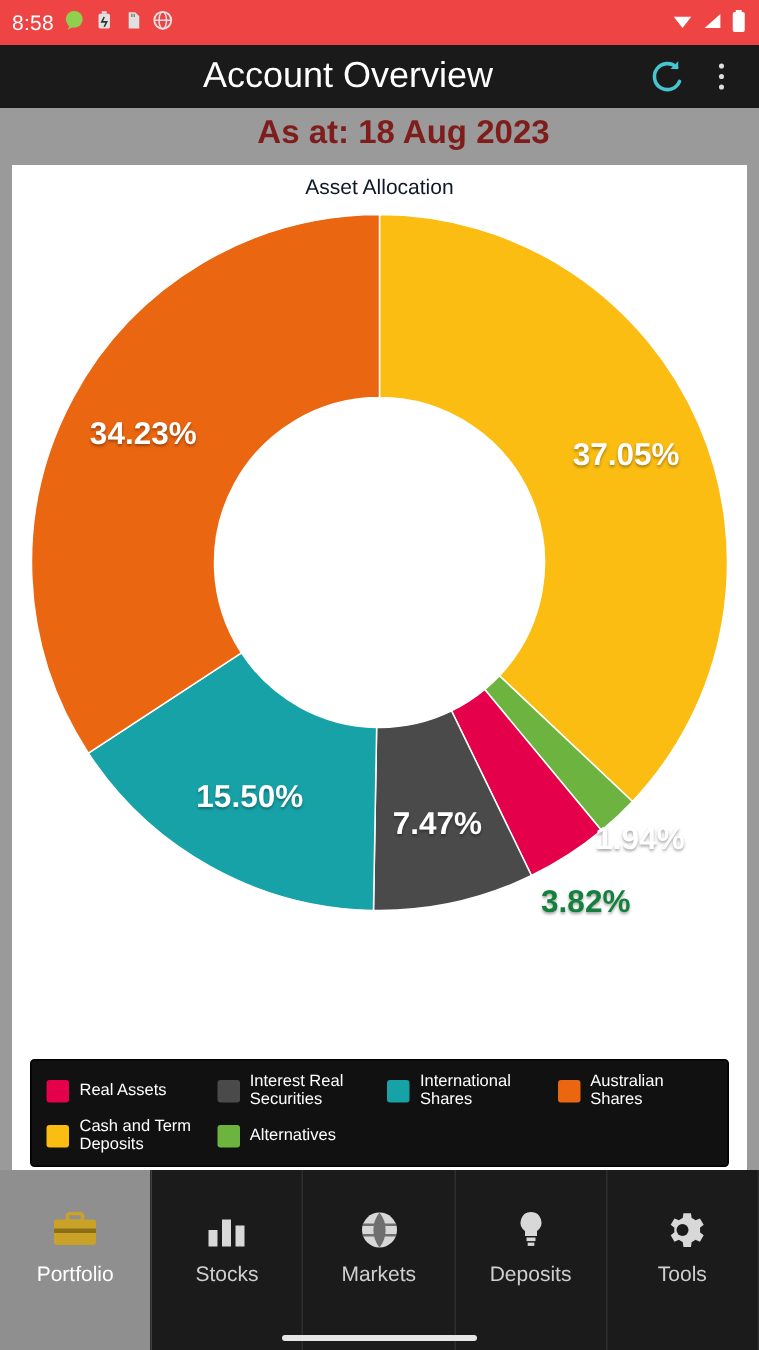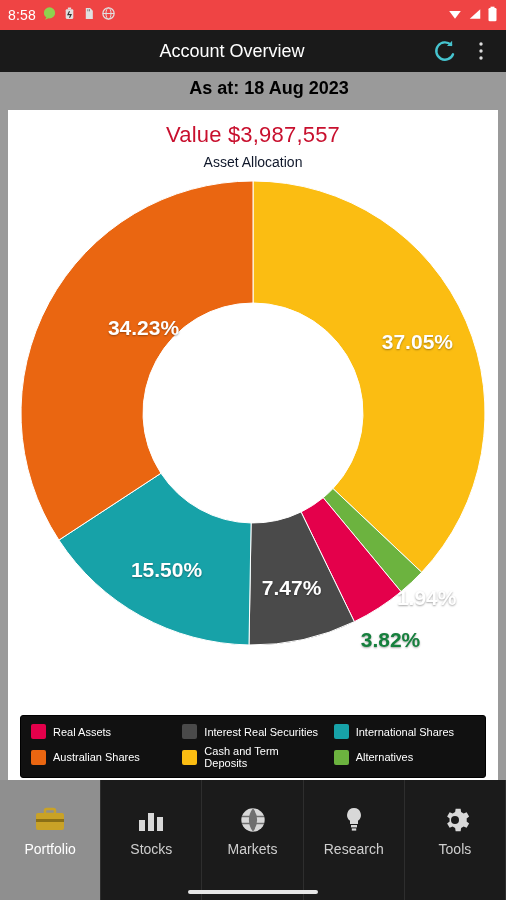--- a/index.html
+++ b/index.html
@@ -21,31 +21,31 @@
   .sb-right { display: flex; align-items: center; gap: 4px; }
   .sb-time { font-size: 14px; letter-spacing: .2px; }
   .sb-ico { display: inline-block; }
 
   
   .titlebar {
     height: 42px; background: #1a1a1a; color: #fff;
     display: flex; align-items: center; position: relative;
   }
   .title-text {
-    flex: 1; text-align: center; font-size: 18px; font-weight: 400;
+    flex: 1; text-align: center; font-size: 24px; font-weight: 400;
     padding-left: 34px;
   }
   .title-actions { display: flex; align-items: center; gap: 6px; padding-right: 10px; }
   .icon-btn { width: 30px; height: 30px; display: flex; align-items: center; justify-content: center; }
 
   
   .subheader {
-    height: 32px; background: #9a9a9a; color: #000000;
+    height: 32px; background: #9a9a9a; color: #7f1d1d;
     display: flex; align-items: center; justify-content: center;
-    font-size: 18px; font-weight: bold; padding-left: 32px;
+    font-size: 22px; font-weight: bold; padding-left: 32px;
   }
 
   
   .content {
     position: absolute; top: 104px; left: 0; right: 0; bottom: 100px;
     background: #9a9a9a; padding: 6px 8px 8px 8px;
   }
   .card {
     background: #fff; width: 100%; height: 100%; position: relative;
     overflow: hidden;
@@ -68,21 +68,21 @@
     position: absolute; color: #fff; font-size: 21px; font-weight: bold;
     text-shadow: 0 1px 2px rgba(0,0,0,.35);
     white-space: nowrap;
   }
 
   
   .legend {
     position: absolute; left: 12px; right: 12px; bottom: 14px;
     background: #111; border: 1px solid #000; border-radius: 3px;
     padding: 8px 10px;
-    display: grid; grid-template-columns: 1fr 1fr 1fr; gap: 6px 10px;
+    display: grid; grid-template-columns: 1fr 1fr 1fr 1fr; gap: 6px 10px;
   }
   .legend-item { display: flex; align-items: center; gap: 7px; }
   .swatch { width: 15px; height: 15px; border-radius: 2px; flex: none; }
   .legend-label { color: #fff; font-size: 11px; }
 
   
   .bottomnav {
     position: absolute; left: 0; right: 0; bottom: 0; height: 120px;
     background: #1b1b1b; display: flex; align-items: stretch;
   }
@@ -173,41 +173,40 @@
       </div>
     </div>
   </div>
 
   <div class="subheader">
     <span>As at: 18 Aug 2023</span>
   </div>
 
   <div class="content">
     <div class="card">
-      <div class="value-line">Value $3,987,557</div>
       <div class="alloc-line">Asset Allocation</div>
 
       <div class="donut-wrap">
         <svg width="470" height="470" viewBox="0 0 470 470">
           <g id="donut-slices">
               <path d="M 235 3 A 232 232 0 0 1 403.65804206455783 394.30619839463196 L 314.9671751168162 310.53311130779963 A 110 110 0 0 0 235 125 Z" fill="#fbbd12" stroke="#ffffff" stroke-width="1"></path>
               <path d="M 403.65804206455783 394.30619839463196 A 232 232 0 0 1 383.03841511935235 413.62986214222497 L 305.19062785831363 319.69519325708944 A 110 110 0 0 0 314.9671751168162 310.53311130779963 Z" fill="#6cb33f" stroke="#ffffff" stroke-width="1"></path>
               <path d="M 383.03841511935235 413.62986214222497 A 232 232 0 0 1 336.3358660612755 443.6984481245877 L 283.0471778738806 333.95185040389936 A 110 110 0 0 0 305.19062785831363 319.69519325708944 Z" fill="#e4004b" stroke="#ffffff" stroke-width="1"></path>
               <path d="M 336.3358660612755 443.6984481245877 A 232 232 0 0 1 230.9919280069001 466.9653753448953 L 233.09962103775436 344.98358313766585 A 110 110 0 0 0 283.0471778738806 333.95185040389936 Z" fill="#4a4a4a" stroke="#ffffff" stroke-width="1"></path>
               <path d="M 230.9919280069001 466.9653753448953 A 232 232 0 0 1 40.9054483450719 362.0877846918123 L 142.97241085326687 295.25713929353174 A 110 110 0 0 0 233.09962103775436 344.98358313766585 Z" fill="#17a2a8" stroke="#ffffff" stroke-width="1"></path>
               <path d="M 40.9054483450719 362.0877846918123 A 232 232 0 0 1 234.99999999999997 3 L 234.99999999999997 125 A 110 110 0 0 0 142.97241085326687 295.25713929353174 Z" fill="#ea6611" stroke="#ffffff" stroke-width="1"></path>
             </g>
         </svg>
         <div id="slice-labels">
             <div class="slice-label" style="left: 399.381px; top: 164.15px; transform: translate(-50%, -50%);">37.05%</div>
             <div class="slice-label" style="left: 408.686px; top: 420.335px; transform: translate(-50%, -50%); color: rgb(255, 255, 255);">1.94%</div>
             <div class="slice-label" style="left: 372.5px; top: 462px; transform: translate(-50%, -50%); color: #15803d;">3.82%</div>
             <div class="slice-label" style="left: 273.605px; top: 409.788px; transform: translate(-50%, -50%);">7.47%</div>
             <div class="slice-label" style="left: 148.528px; top: 391.728px; transform: translate(-50%, -50%);">15.50%</div>
-            <div class="slice-label" style="left: 77.5313px; top: 149.885px; transform: translate(-50%, -50%); margin-left: 48px;">34.23%</div>
+            <div class="slice-label" style="left: 77.5313px; top: 149.885px; transform: translate(-50%, -50%);">34.23%</div>
           </div>
       </div>
 
       <div class="legend">
         <div class="legend-item">
           <span class="swatch" style="background:#e4004b"></span>
           <span class="legend-label">Real Assets</span>
         </div>
         <div class="legend-item">
           <span class="swatch" style="background:#4a4a4a"></span>
@@ -265,21 +264,21 @@
       <span>Markets</span>
     </div>
     <div class="nav-item">
       <span class="nav-ico">
         <svg width="26" height="28" viewBox="0 0 24 28">
             <path d="M12 2a7 7 0 0 0-4 12.7V18h8v-3.3A7 7 0 0 0 12 2z" fill="#d8d8d8"></path>
             <rect x="9" y="19" width="6" height="2.4" fill="#d8d8d8"></rect>
             <rect x="9.8" y="22.4" width="4.4" height="2.2" fill="#d8d8d8"></rect>
           </svg>
       </span>
-      <span>Research</span>
+      <span>Deposits</span>
     </div>
     <div class="nav-item">
       <span class="nav-ico">
         <svg width="30" height="30" viewBox="0 0 24 24">
             <path fill="#d8d8d8" d="M12 8a4 4 0 1 0 0 8 4 4 0 0 0 0-8zm9.4 4a7.6 7.6 0 0 0-.1-1.2l2-1.6-2-3.4-2.4 1a7.6 7.6 0 0 0-2-1.2l-.4-2.6h-4l-.4 2.6c-.7.3-1.4.7-2 1.2l-2.4-1-2 3.4 2 1.6a7.6 7.6 0 0 0 0 2.4l-2 1.6 2 3.4 2.4-1c.6.5 1.3.9 2 1.2l.4 2.6h4l.4-2.6c.7-.3 1.4-.7 2-1.2l2.4 1 2-3.4-2-1.6c.1-.4.1-.8.1-1.2z"></path>
             <circle cx="12" cy="12" r="3.2" fill="#1b1b1b"></circle>
           </svg>
       </span>
       <span>Tools</span>
     </div>

